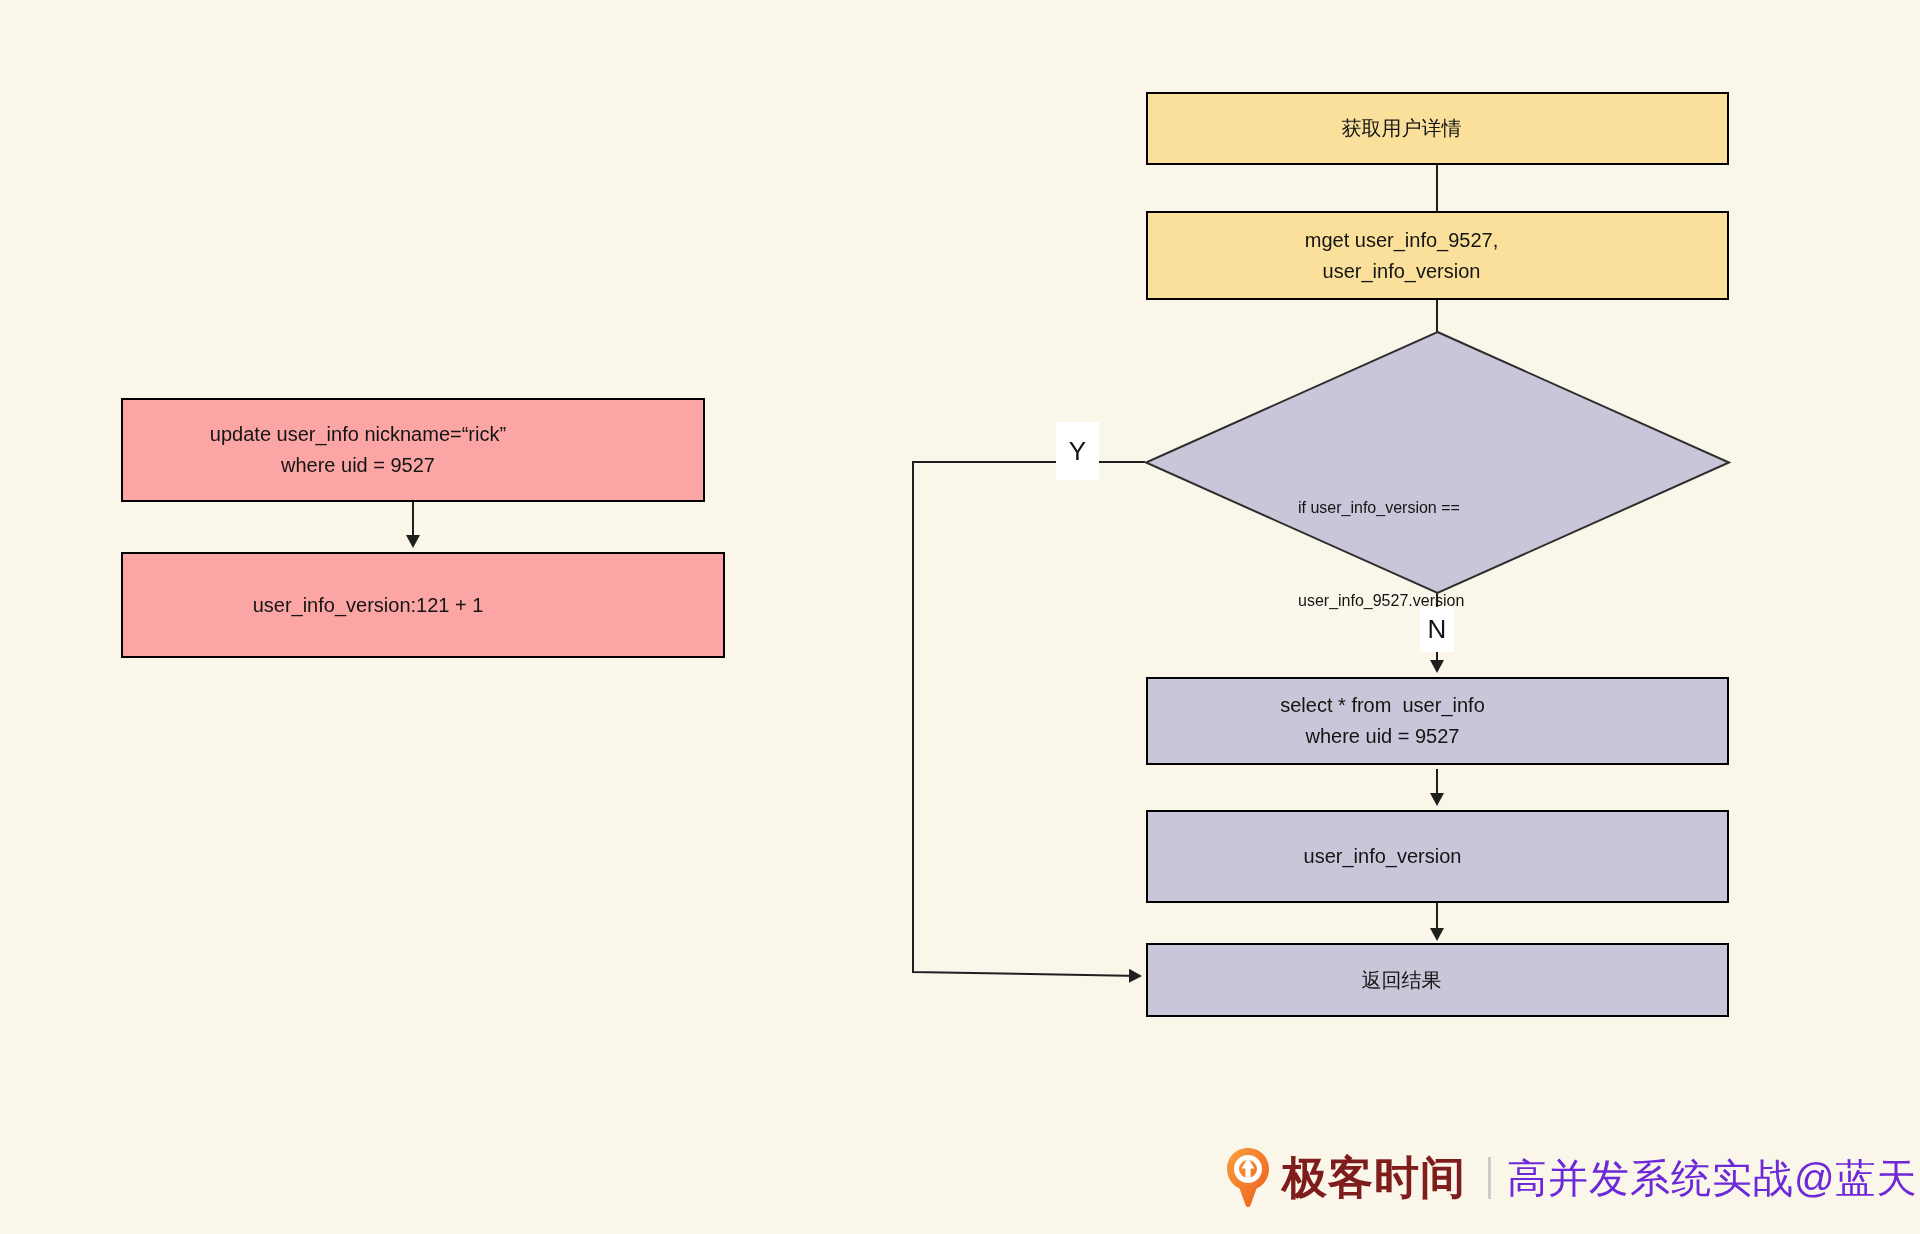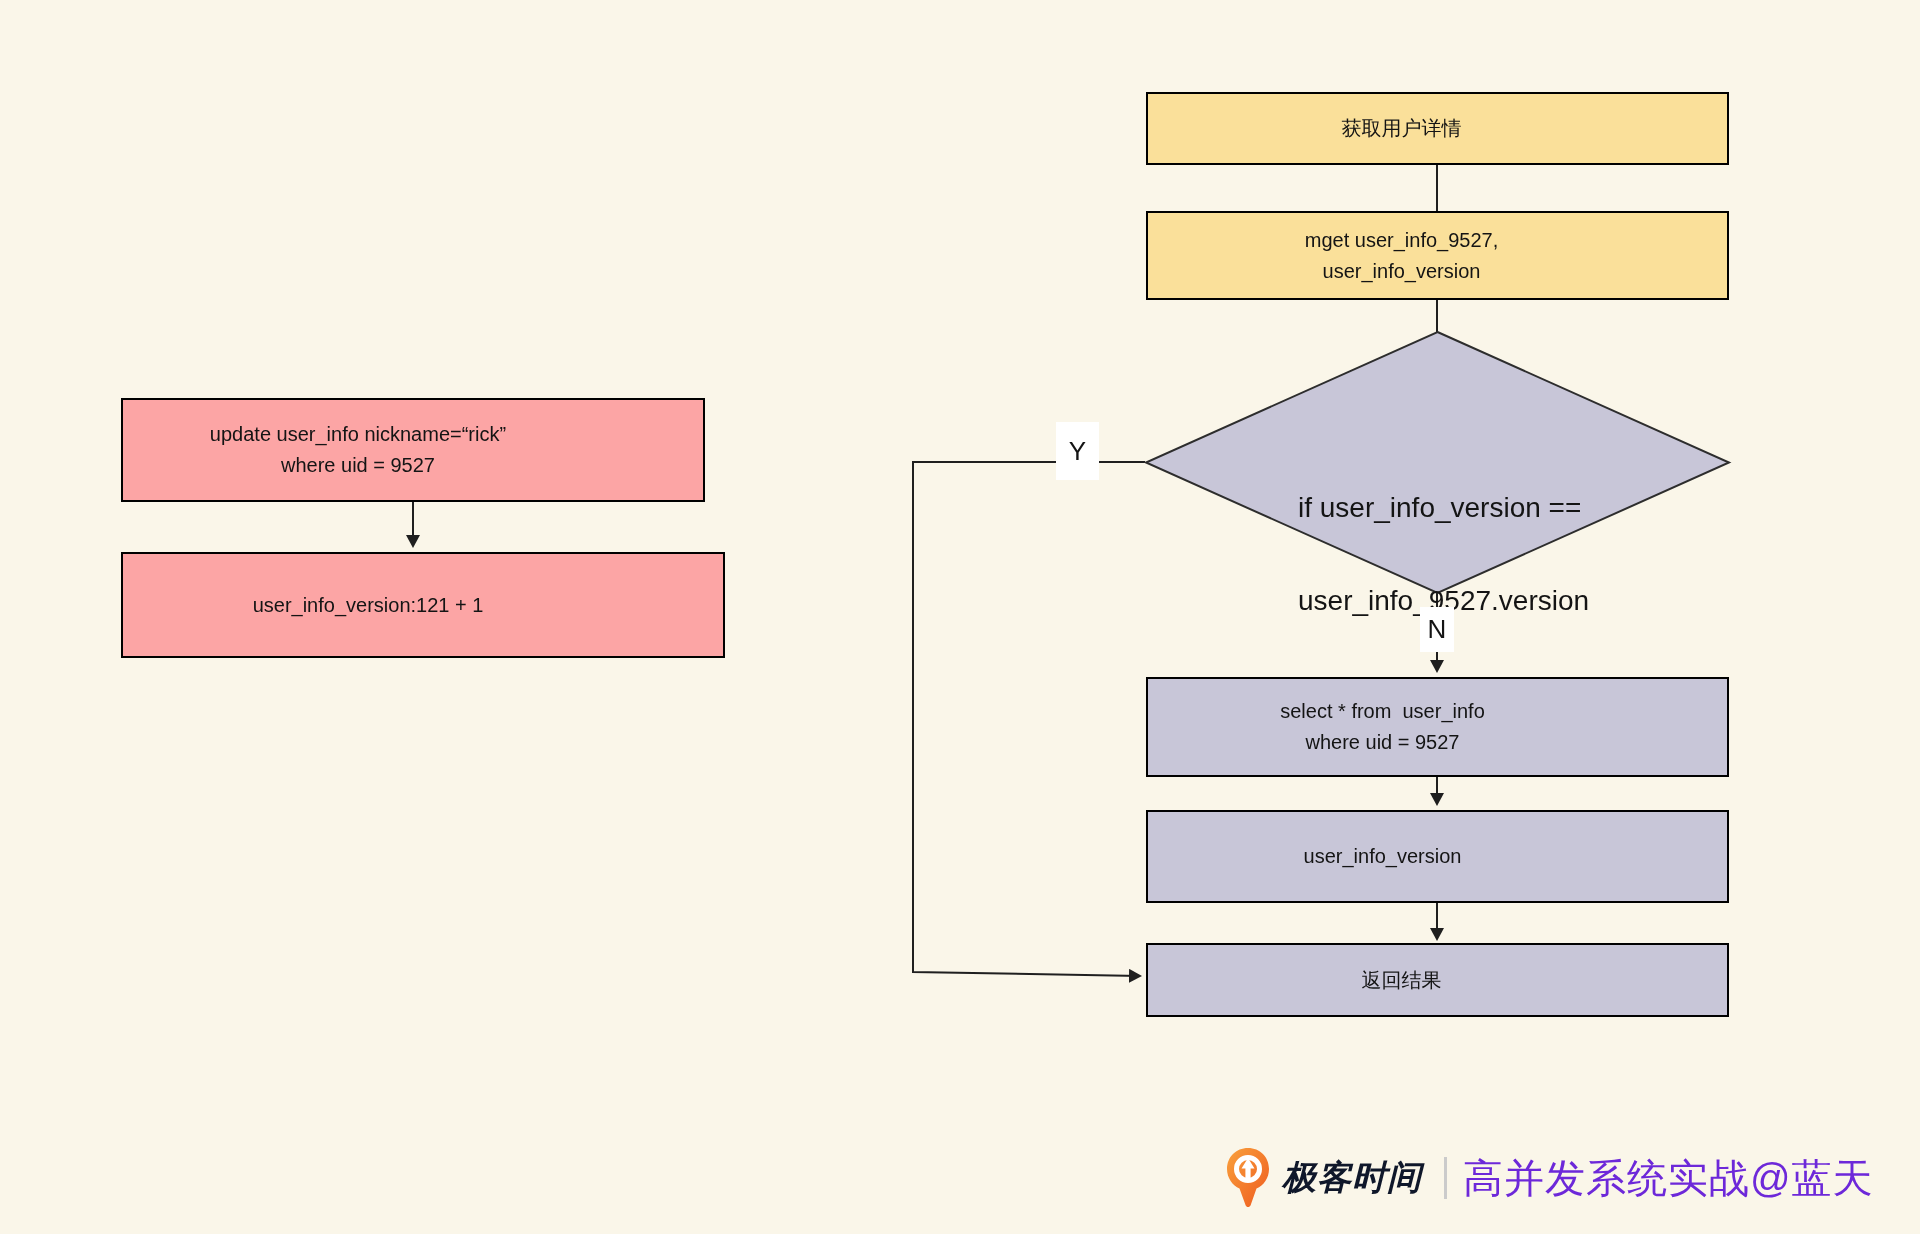--- a/index.html
+++ b/index.html
@@ -20,35 +20,34 @@
     color:#141414;
   }
   .node .txt{white-space:pre;}
   .node .shiftL{transform:translateX(-55px);}
   .node .shiftS{transform:translateX(-36px);}
   .blue{background:#fca5a5;}
   .yellow{background:#FAE09A;}
   .lav{background:#C8C6D8;}
   .decision-text{
     position:absolute;z-index:2;left:1298px;top:430px;
-    font-size:28px;line-height:31px;text-align:left;white-space:pre;
+    font-size:16px;line-height:31px;text-align:left;white-space:pre;
   }
   .branch-label{
     position:absolute;z-index:3;background:#FFFFFF;
     display:flex;align-items:center;justify-content:center;
     font-size:26px;color:#141414;
   }
   .footer{
     position:absolute;left:1226px;top:1146px;z-index:2;
     display:flex;align-items:center;height:64px;
   }
   .brand{
-    margin-left:12px;font-size:34px;font-weight:bold;color:#0f172a;
+    margin-left:12px;font-size:45px;font-weight:bold;color:#7f1d1d;
     letter-spacing:1px;
-    font-style:italic;
   }
   .divider-bar{
     margin:0 16px 0 22px;width:3px;height:42px;background:#CBCBCB;
     color:transparent;overflow:hidden;
   }
   .credit{font-size:40px;color:#6d28d9;letter-spacing:1px;}
 </style>
 </head>
 <body>
 
@@ -102,21 +101,21 @@
 
   <div class="decision-text">
     <div class="txt">if user_info_version ==</div>
     <div class="txt">user_info_9527.version</div>
   </div>
 
   <div class="branch-label" style="left:1056px;top:422px;width:43px;height:58px;">Y</div>
 
   <div class="branch-label" style="left:1420px;top:607px;width:34px;height:45px;">N</div>
 
-  <div class="node lav" style="left:1146px;top:677px;width:583px;height:100px;">
+  <div class="node lav" style="left:1146px;top:677px;width:583px;height:88px;">
     <div class="shiftL">
       <div class="txt">select * from  user_info</div>
       <div class="txt">where uid = 9527</div>
     </div>
   </div>
 
   <div class="node lav" style="left:1146px;top:810px;width:583px;height:93px;">
     <div class="shiftL">
       <div class="txt">user_info_version</div>
     </div>

